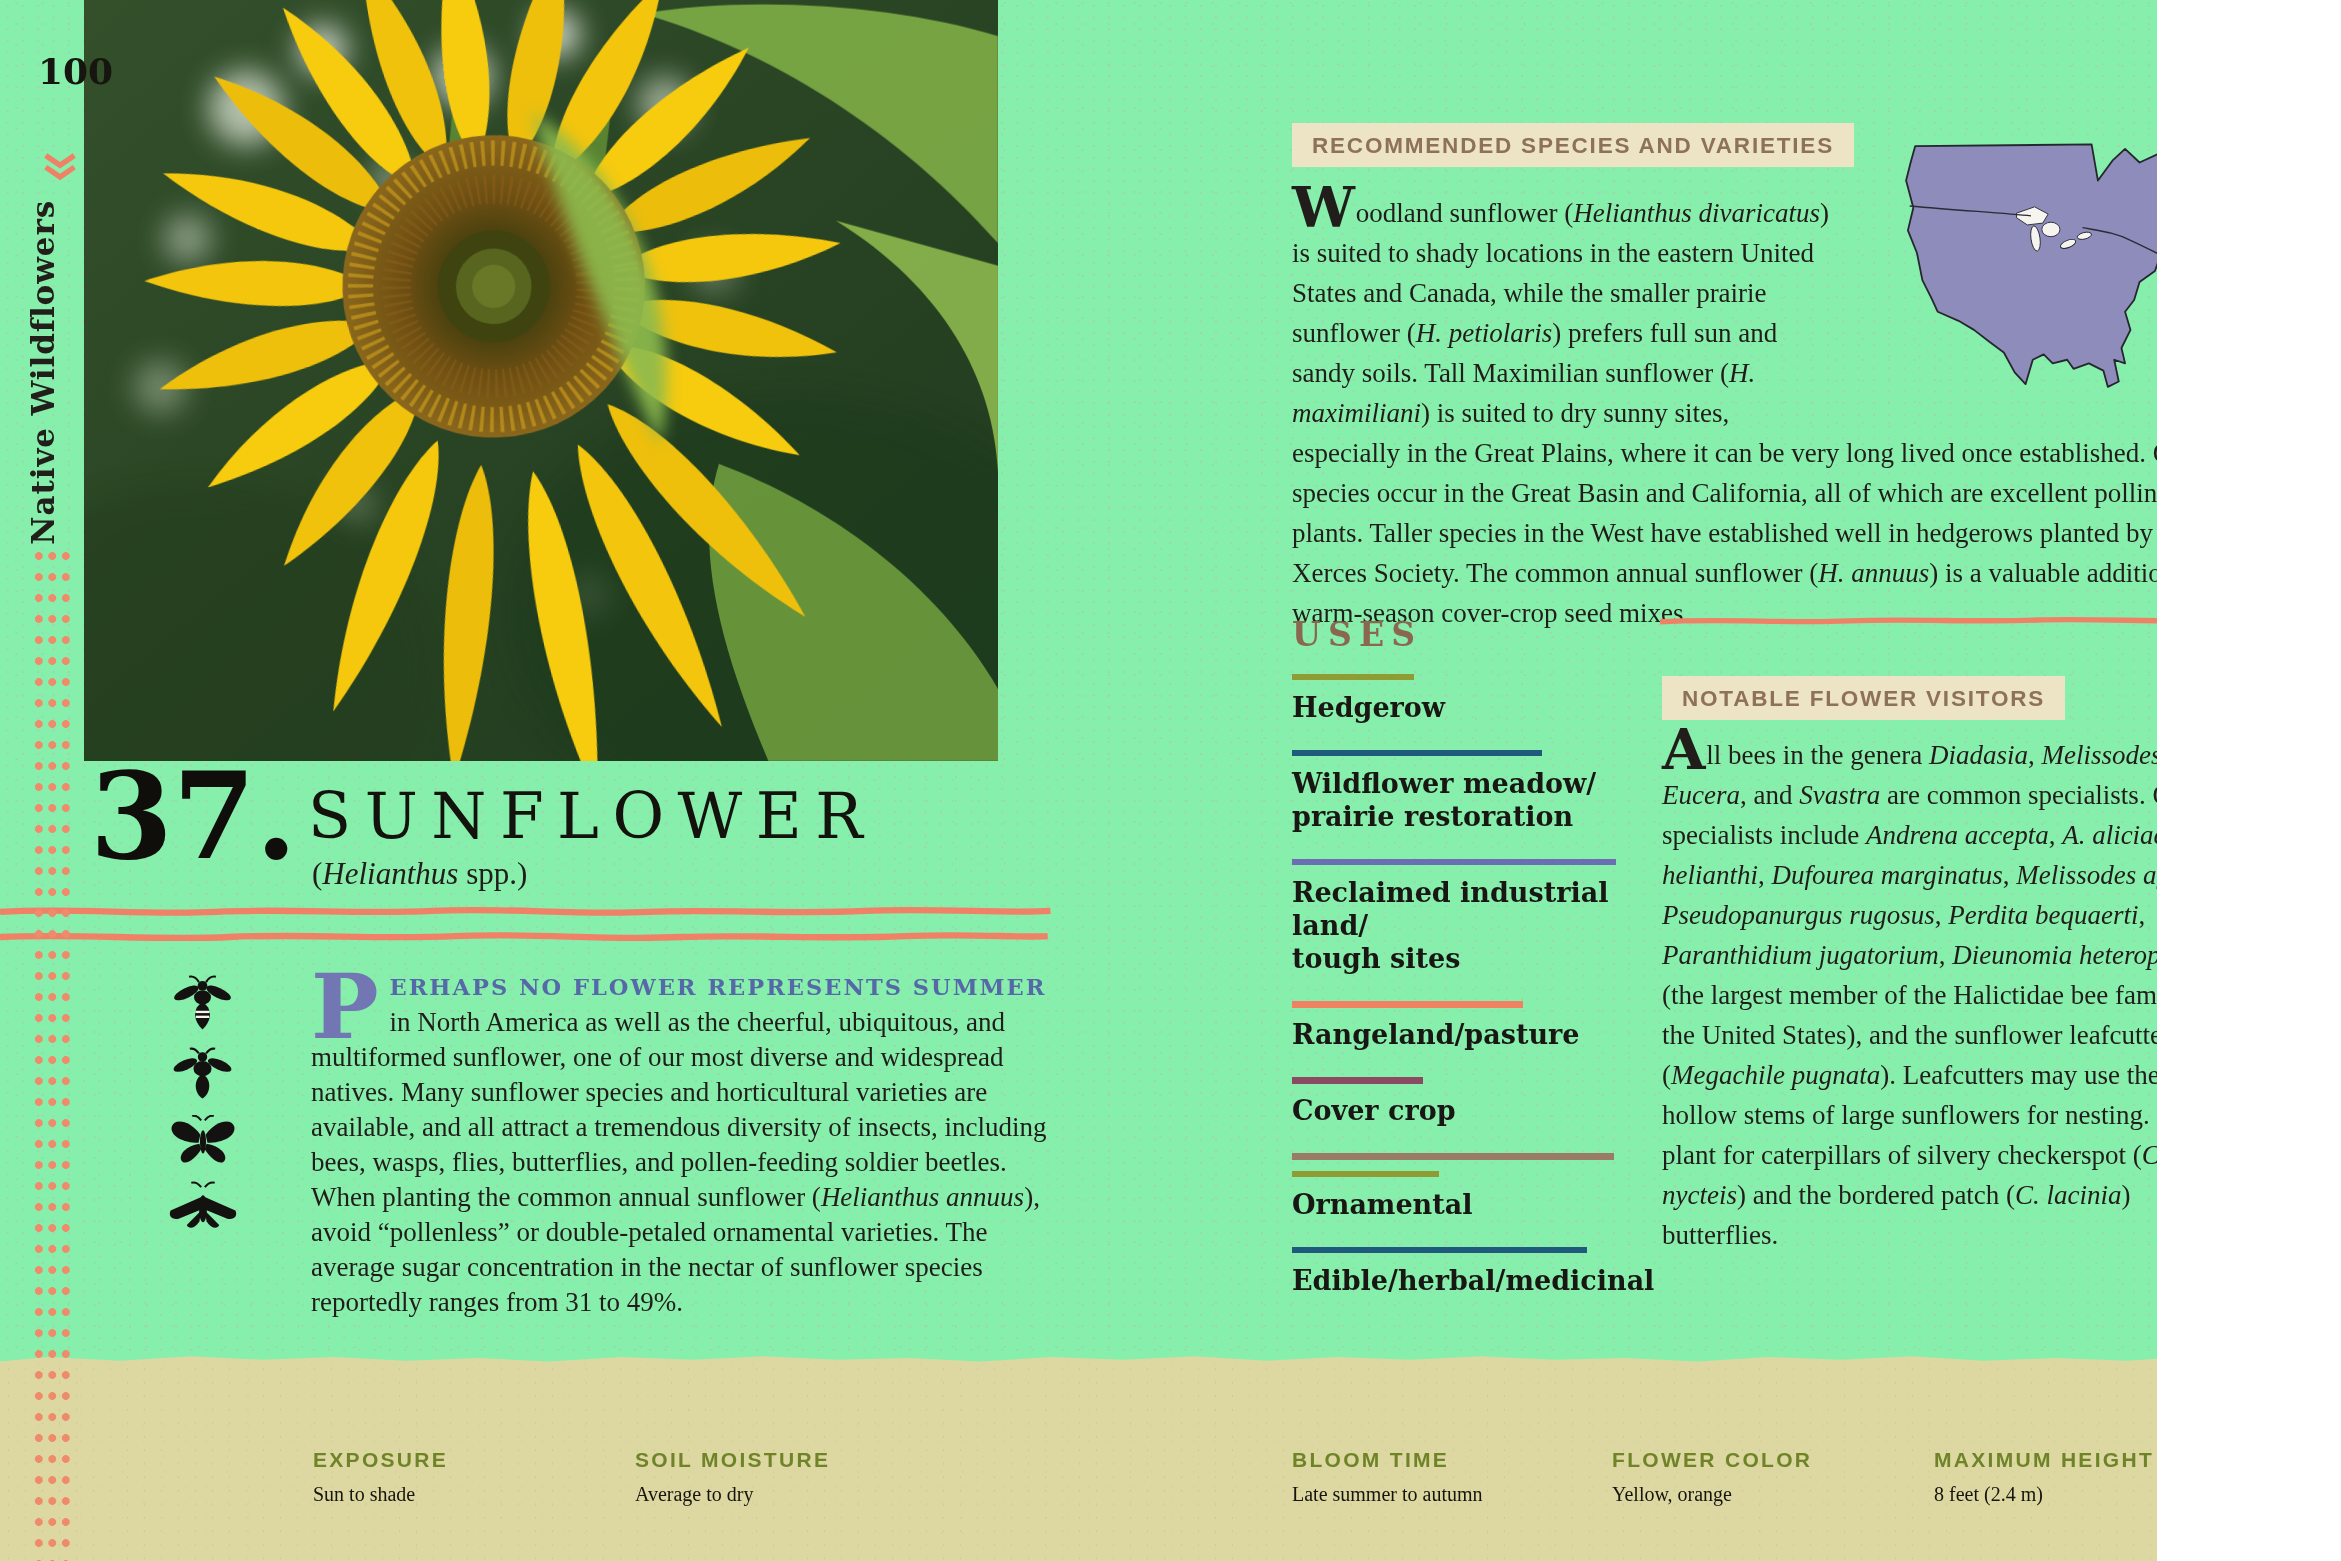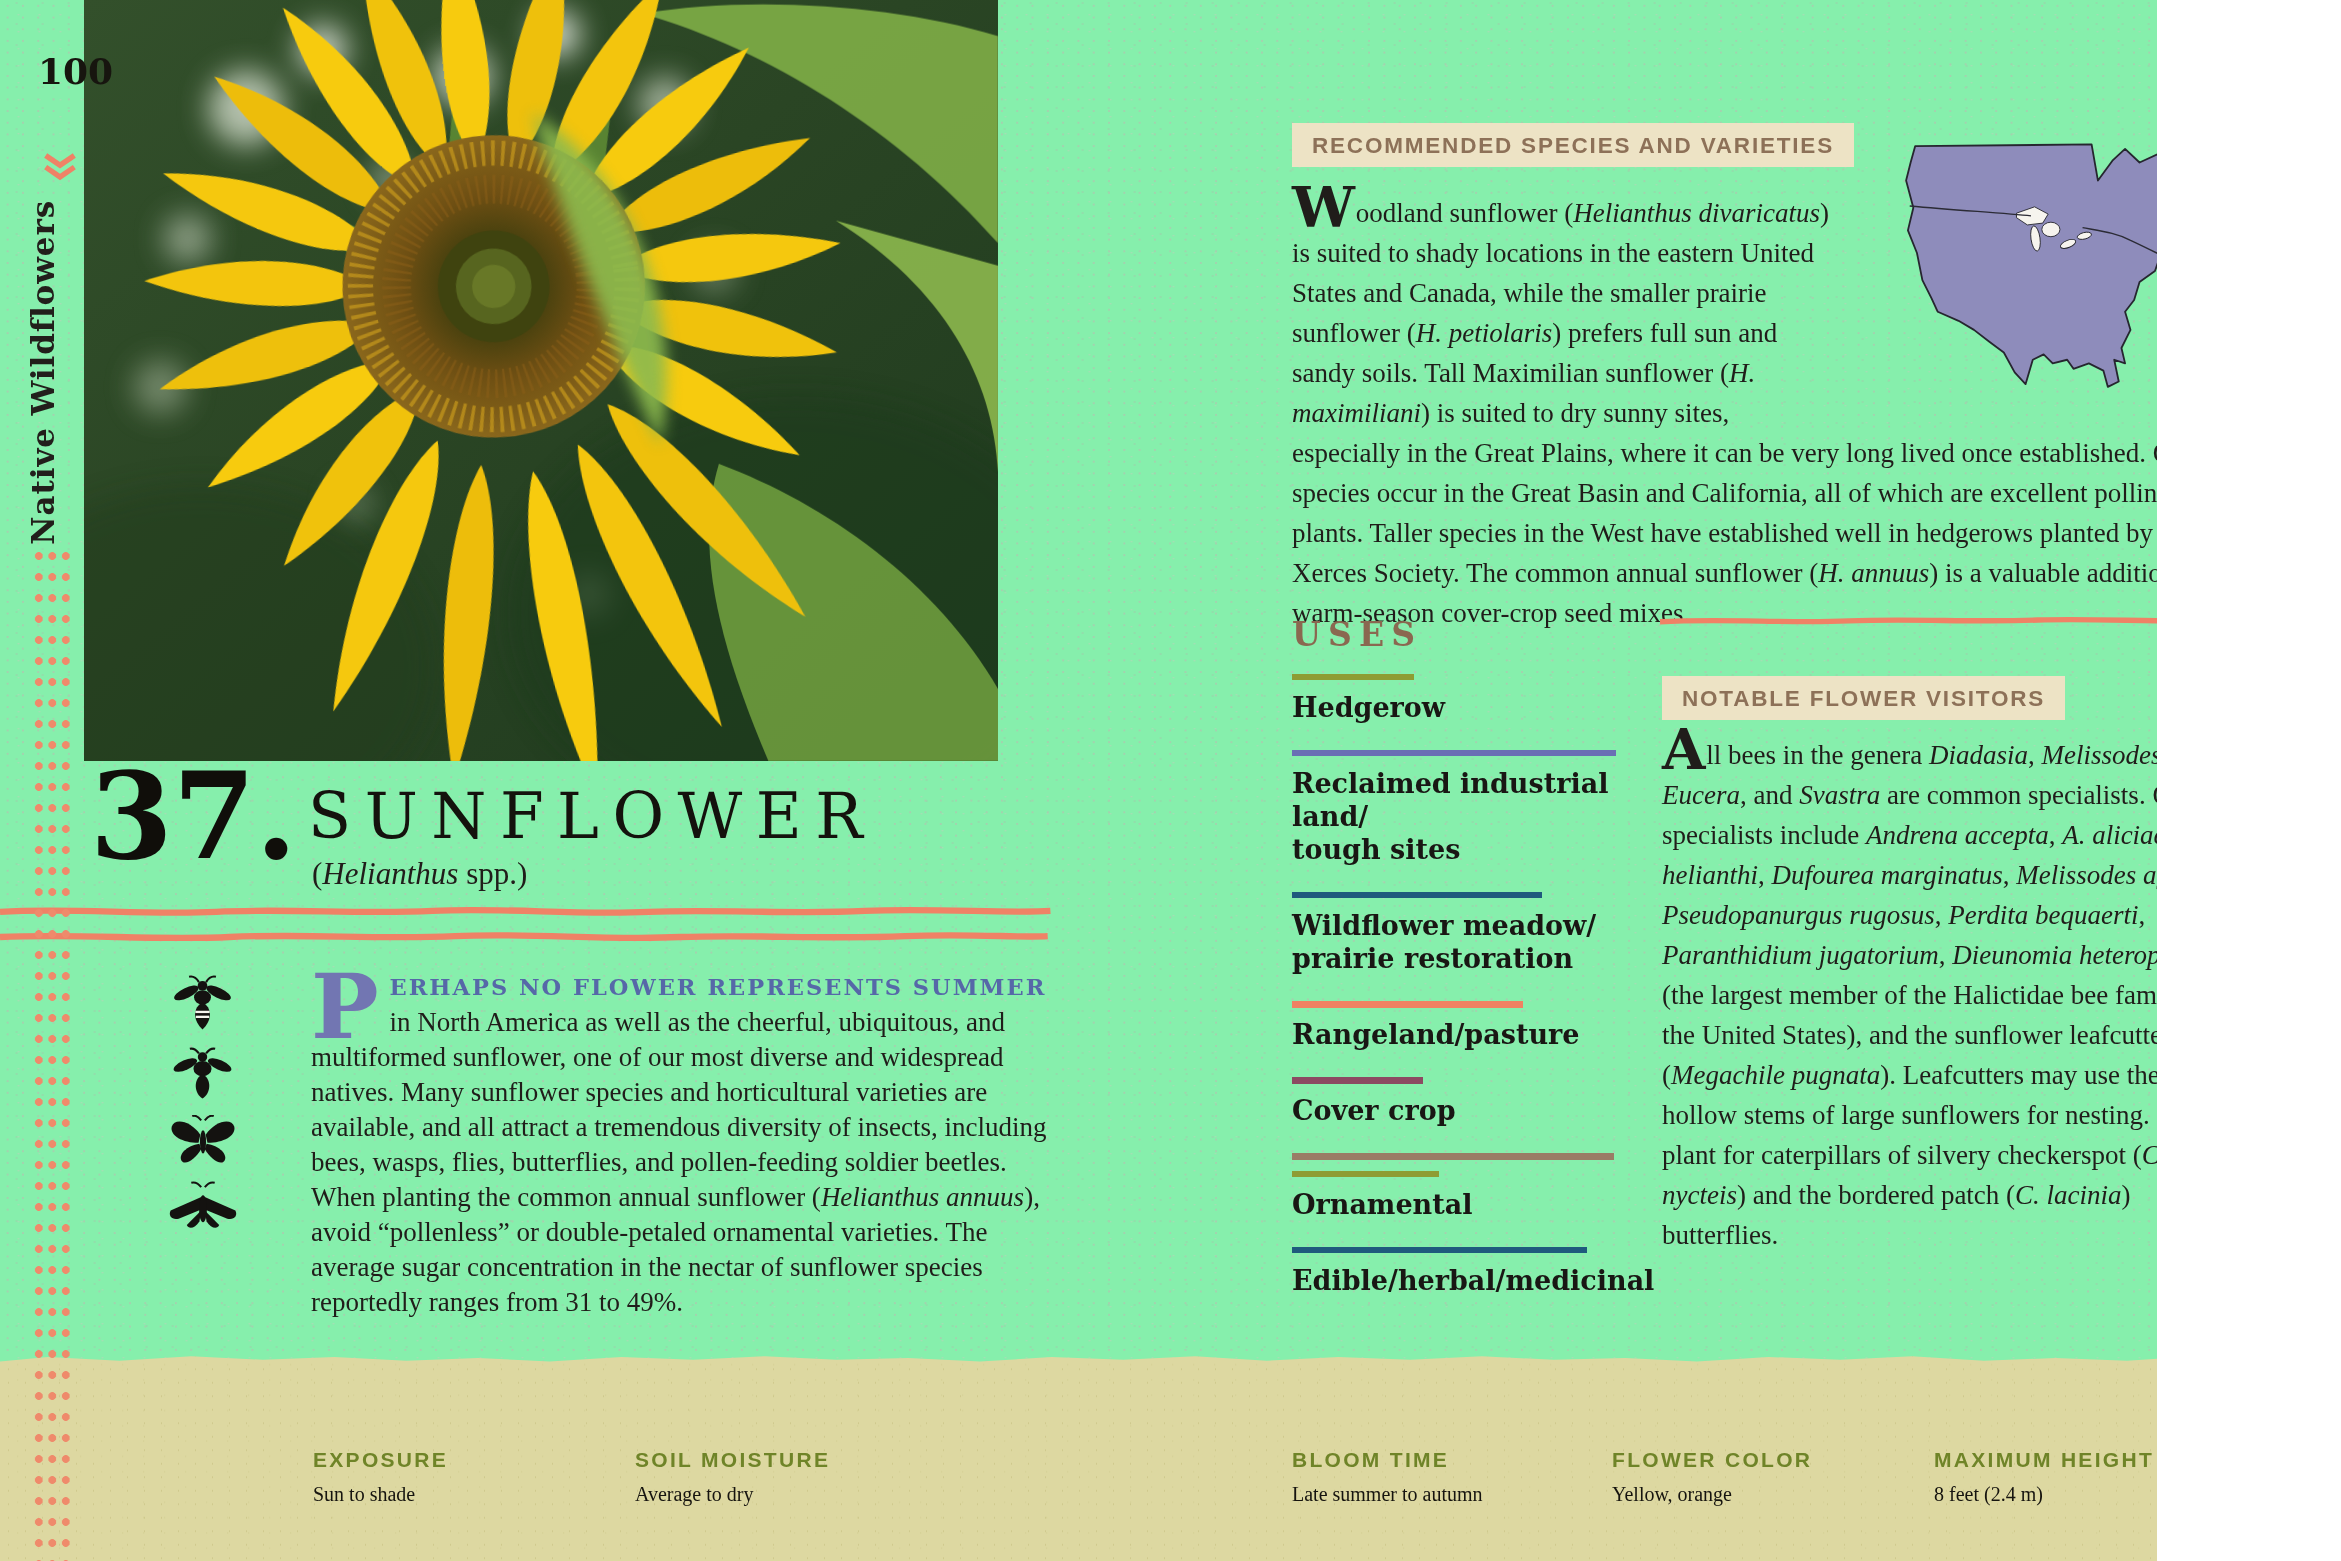--- a/index.html
+++ b/index.html
@@ -246,32 +246,32 @@
   <div class="abs" id="uses-head">USES</div>
 
   <div class="abs" id="uses-list">
 
       <div class="use-item">
         <div class="use-rule" style="background: rgb(142, 156, 51); width: 122px;"></div>
         <div class="use-label">Hedgerow</div>
       </div>
 
       <div class="use-item">
+        <div class="use-rule" style="background: rgb(31, 90, 125); width: 250px;"></div>
+        <div class="use-label">Wildflower meadow/
+prairie restoration</div>
+      </div>
+
+      <div class="use-item">
         <div class="use-rule" style="background: rgb(106, 111, 180); width: 324px;"></div>
         <div class="use-label">Reclaimed industrial land/
 tough sites</div>
       </div>
 
       <div class="use-item">
-        <div class="use-rule" style="background: rgb(31, 90, 125); width: 250px;"></div>
-        <div class="use-label">Wildflower meadow/
-prairie restoration</div>
-      </div>
-
-      <div class="use-item">
         <div class="use-rule" style="background: rgb(240, 130, 98); width: 231px;"></div>
         <div class="use-label">Rangeland/pasture</div>
       </div>
 
       <div class="use-item">
         <div class="use-rule" style="background: rgb(140, 74, 98); width: 131px;"></div>
         <div class="use-label">Cover crop</div>
       </div>
 
       <div class="use-item">

